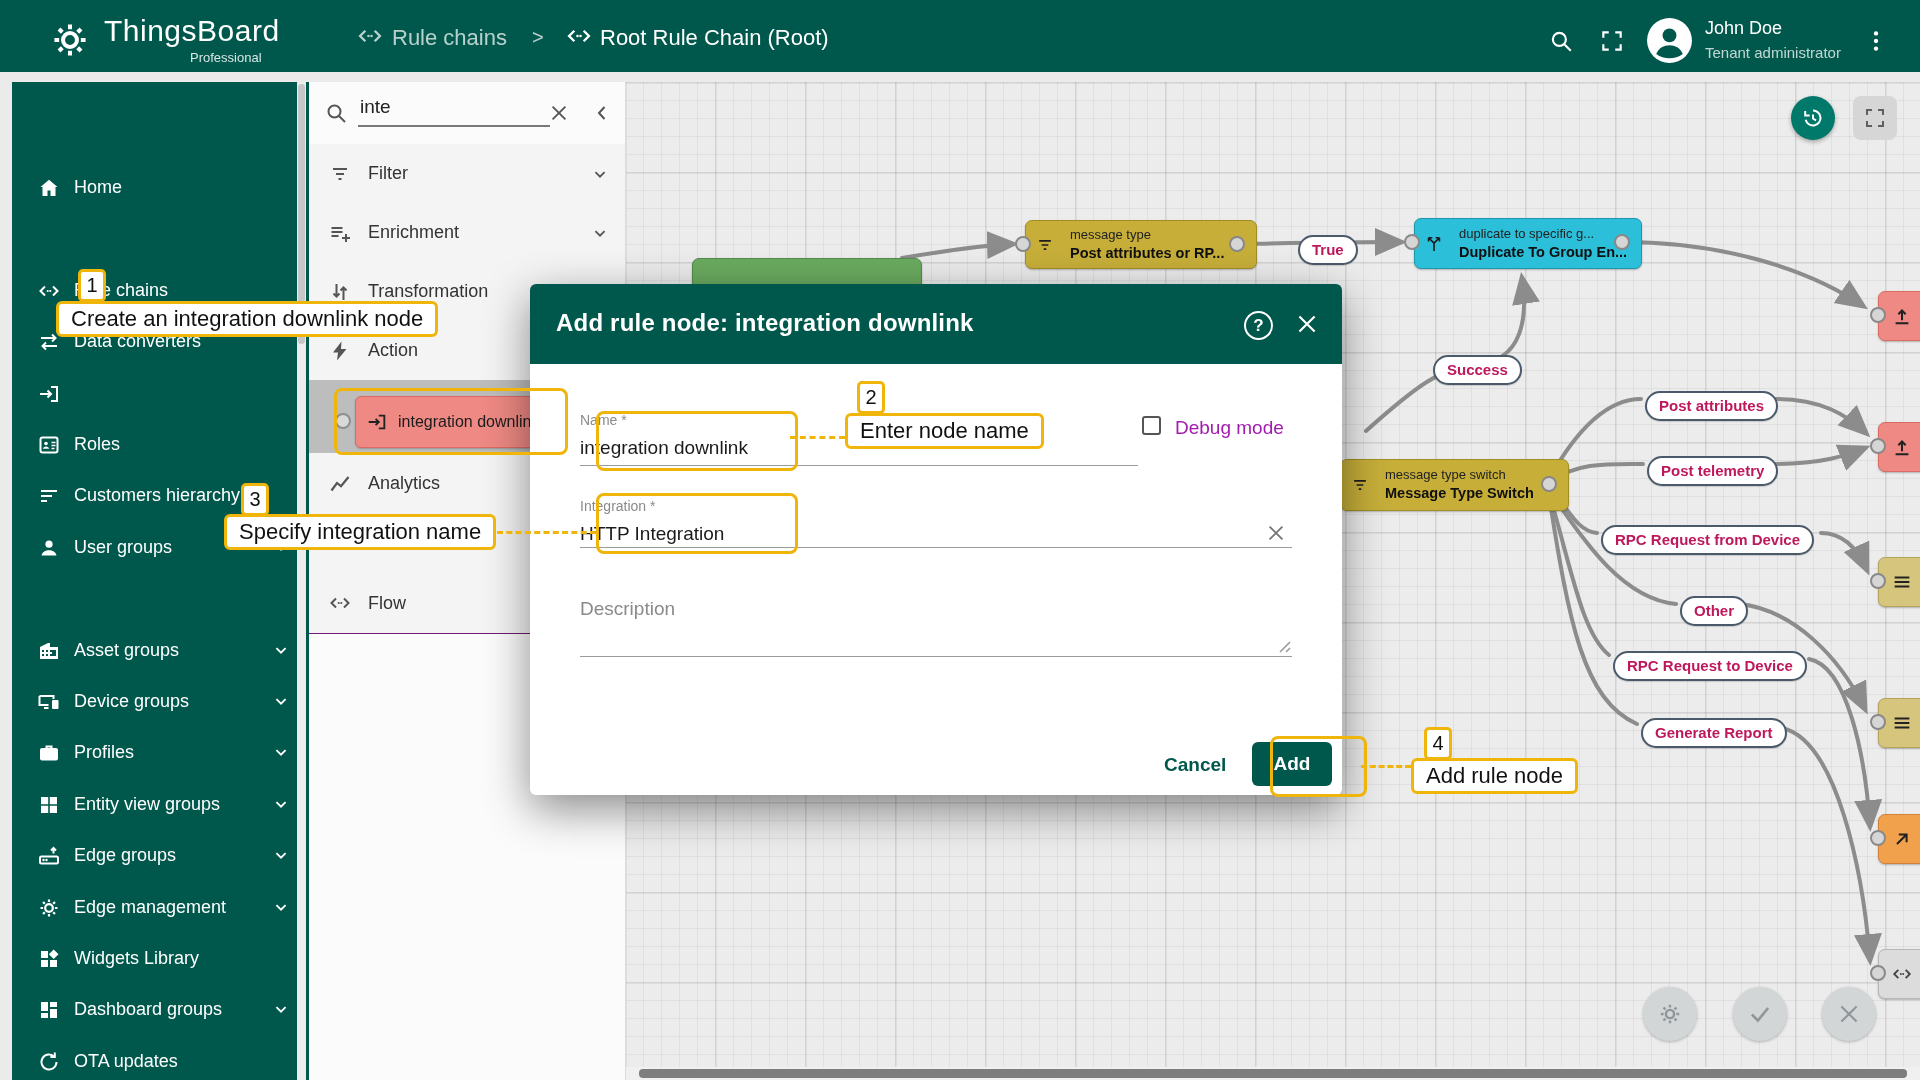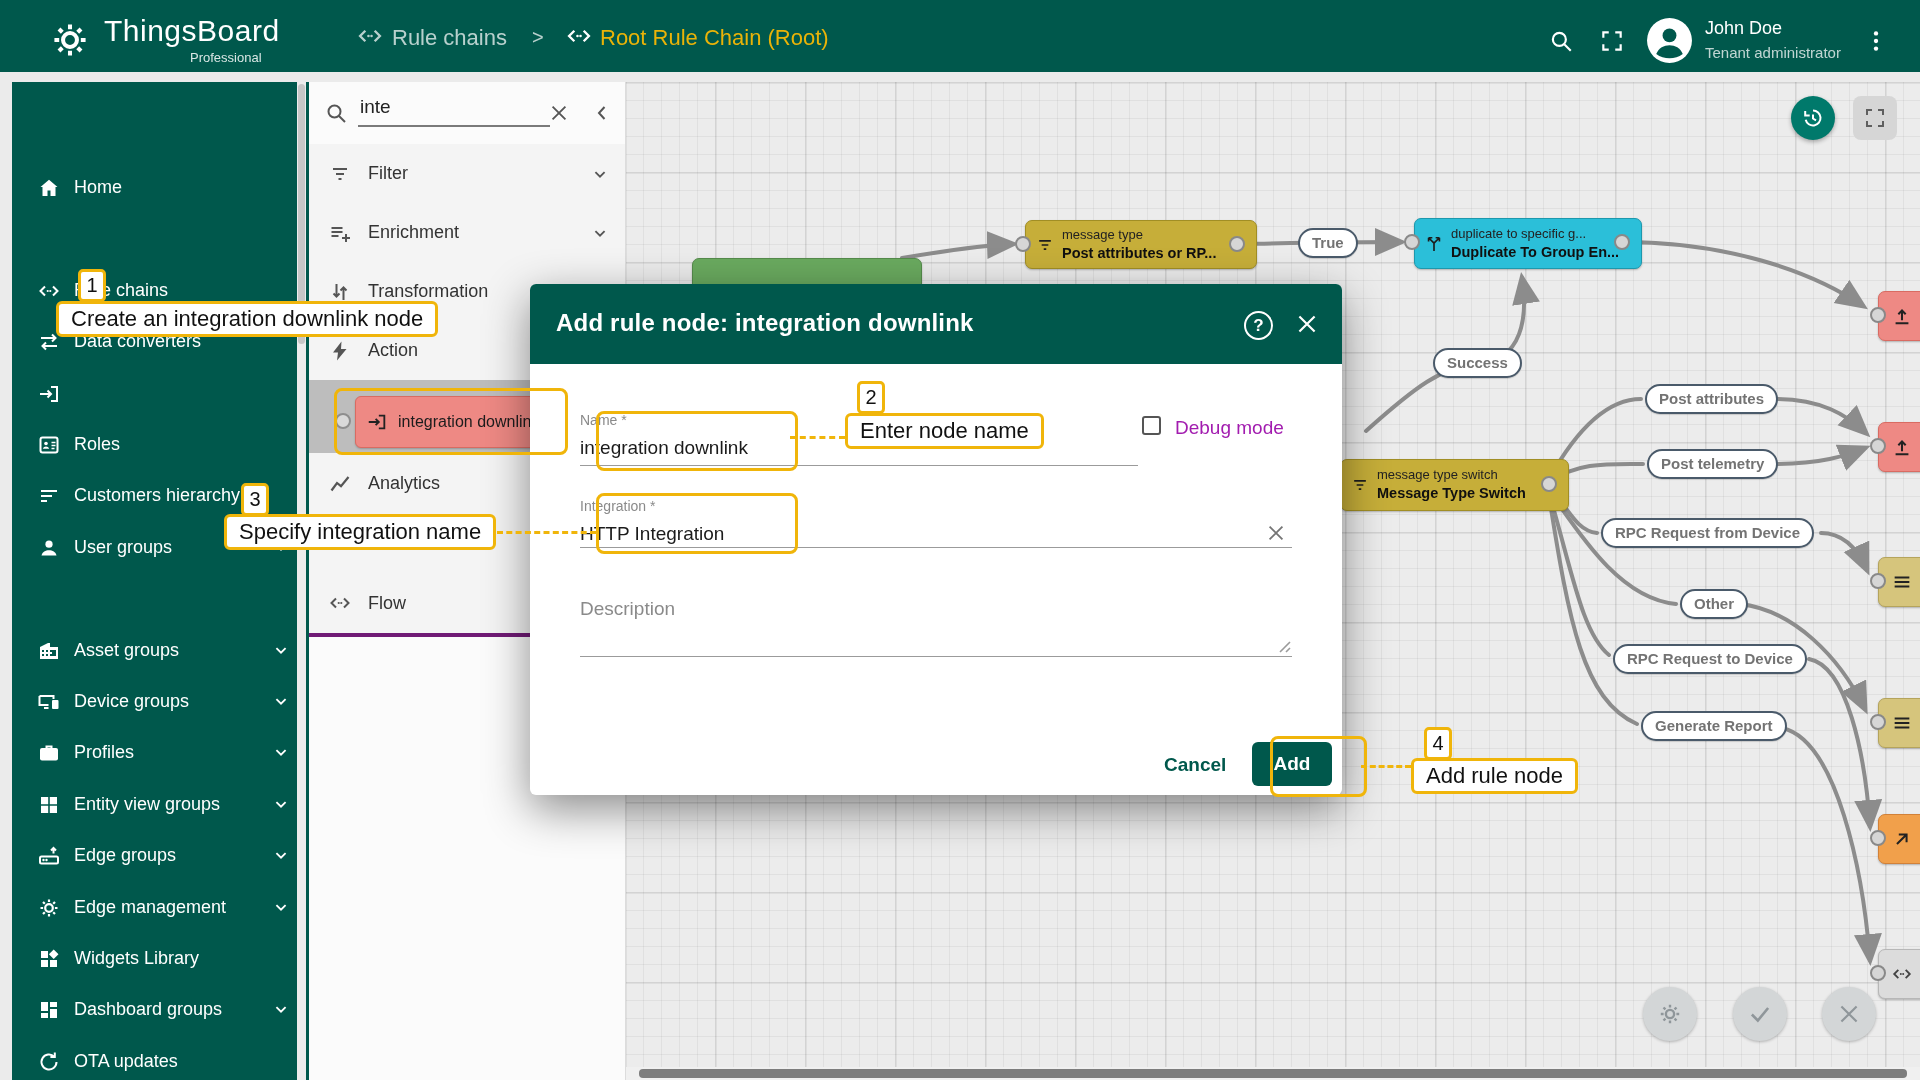--- a/index.html
+++ b/index.html
@@ -9,69 +9,69 @@
   .ic{display:block;}
   
   .header{position:absolute;left:0;top:0;width:1920px;height:72px;background:#00584C;color:#fff;z-index:40;}
   .logo-gear{position:absolute;left:48px;top:18px;color:#fff;}
   .logo-title{position:absolute;left:104px;top:14px;font-size:30px;letter-spacing:.5px;}
   .logo-sub{position:absolute;left:190px;top:50px;font-size:13px;opacity:.85;}
   .crumb-ic1{position:absolute;left:356px;top:22px;color:rgba(255,255,255,.72);}
   .crumb-root{position:absolute;left:392px;top:25px;font-size:22px;color:rgba(255,255,255,.72);cursor:pointer;}
   .crumb-sep{position:absolute;left:532px;top:26px;font-size:20px;color:rgba(255,255,255,.72);}
   .crumb-ic2{position:absolute;left:565px;top:22px;color:#fff;}
-  .crumb-cur{position:absolute;left:600px;top:25px;font-size:22px;color:#eab308;}
+  .crumb-cur{position:absolute;left:600px;top:25px;font-size:22px;color:#ffffff;}
   .h-ic{position:absolute;top:28px;color:#fff;cursor:pointer;}
   .avatar{position:absolute;left:1645px;top:16px;color:#fff;cursor:pointer;}
   .u-name{position:absolute;left:1705px;top:18px;font-size:18px;}
   .u-role{position:absolute;left:1705px;top:44px;font-size:15px;color:rgba(255,255,255,.75);}
   
   .sidebar{position:absolute;left:12px;top:82px;width:297px;height:998px;background:#00584C;z-index:30;}
   .sb-item{position:absolute;left:0;width:297px;height:51px;display:flex;align-items:center;color:#fff;cursor:pointer;}
   .sb-item .ic{margin-left:25px;flex:0 0 auto;color:#fff;}
   .sb-label{margin-left:13px;font-size:18px;white-space:nowrap;}
   .sb-chev{position:absolute;right:17px;top:14px;color:rgba(255,255,255,.95);}
   .badge-new{margin-left:10px;background:#FAF6A0;color:#2e2e2e;font-size:12px;font-weight:bold;padding:2px 8px;border-radius:9px;}
   .sb-scroll{position:absolute;left:297px;top:82px;width:9px;height:998px;background:#ececec;z-index:30;}
   .sb-thumb{position:absolute;left:1px;top:2px;width:7px;height:260px;background:#c6c6c6;border-radius:4px;}
   
   .panel{position:absolute;left:306px;top:82px;width:319px;height:998px;background:#fbfbfb;border-right:1px solid #dcdcdc;z-index:20;}
   .p-search{position:absolute;left:0;top:0;width:319px;height:62px;background:#fbfbfb;}
   .p-search .s-ic{position:absolute;left:18px;top:19px;color:#555;}
   .search-input{position:absolute;left:52px;top:14px;width:190px;border:none;outline:none;background:transparent;font-size:19px;color:#222;border-bottom:2px solid #7a7a7a;padding:0 0 7px 2px;font-family:inherit;}
   .p-search .x-ic{position:absolute;left:242px;top:20px;color:#555;cursor:pointer;}
   .p-search .c-ic{position:absolute;left:284px;top:19px;color:#555;cursor:pointer;}
-  .p-row{position:absolute;left:0;width:319px;background:#f4f4f4;border-bottom:4px solid #701a75;display:flex;align-items:center;color:#333;cursor:pointer;text-align:right;}
+  .p-row{position:absolute;left:0;width:319px;background:#f4f4f4;border-bottom:1px solid #701a75;display:flex;align-items:center;color:#333;cursor:pointer;text-align:right;}
   .p-row .ic{margin-left:22px;color:#555;flex:0 0 auto;}
   .p-label{margin-left:16px;font-size:18px;}
   .p-chev{position:absolute;right:14px;color:#777;}
   .p-result-row{position:absolute;left:0;top:298px;width:319px;height:73px;background:#bdbdbd;border-bottom:1px solid #b0b0b0;}
   .p-node{position:absolute;left:49px;top:16px;width:198px;height:50px;background:#EE8984;border:1px solid #d96b62;border-radius:6px;display:flex;align-items:center;cursor:grab;box-shadow:0 1px 2px rgba(0,0,0,.2);}
   .p-node .ic{margin-left:10px;color:#222;}
   .p-node-label{margin-left:10px;font-size:16px;color:#1c1c1c;white-space:nowrap;}
   .p-dot{position:absolute;left:29px;top:33px;width:12px;height:12px;border-radius:50%;background:#d9d9d9;border:2px solid #8e8e8e;}
   
   .canvas{position:absolute;left:625px;top:82px;width:1295px;height:998px;overflow:hidden;z-index:1;cursor:grab;
     background-color:#ececec;
     background-image:
       linear-gradient(rgba(0,0,0,.05) 1px,transparent 1px),
       linear-gradient(90deg,rgba(0,0,0,.05) 1px,transparent 1px),
       linear-gradient(rgba(0,0,0,.06) 2px,transparent 2px),
       linear-gradient(90deg,rgba(0,0,0,.06) 2px,transparent 2px);
     background-size:18px 18px,18px 18px,90px 90px,90px 90px;}
-  .cnode{position:absolute;display:flex;align-items:center;gap:7px;padding:0 9px;border-radius:7px;box-shadow:0 1px 2px rgba(0,0,0,.25);cursor:pointer;}
+  .cnode{position:absolute;display:flex;align-items:center;gap:15px;padding:0 9px;border-radius:7px;box-shadow:0 1px 2px rgba(0,0,0,.25);cursor:pointer;}
   .cnode .ic{flex:0 0 auto;color:#1c1c1c;}
   .tcol{display:flex;flex-direction:column;line-height:1.3;white-space:nowrap;overflow:hidden;}
   .t1{font-size:13px;color:#222;}
   .t2{font-size:14.5px;font-weight:bold;color:#101010;}
   .node-yellow{background:#C6AE39;border:1px solid #a18e24;}
   .node-cyan{background:#2BBFD9;border:1px solid #1d98ad;}
   .node-green{background:#6AAA5F;border:1px solid #558c4c;border-radius:7px 7px 0 0;}
   .edge-node{position:absolute;width:66px;height:48px;border-radius:7px;display:flex;align-items:center;padding-left:12px;box-shadow:0 1px 2px rgba(0,0,0,.25);cursor:pointer;}
-  .pill{position:absolute;background:#fff;border:2px solid #4A5A6A;border-radius:16px;height:26px;line-height:26px;padding:0 12px;font-size:15px;font-weight:bold;color:#737373;white-space:nowrap;box-shadow:0 1px 1px rgba(0,0,0,.15);cursor:pointer;}
+  .pill{position:absolute;background:#fff;border:2px solid #4A5A6A;border-radius:16px;height:26px;line-height:26px;padding:0 12px;font-size:15px;font-weight:bold;color:#be185d;white-space:nowrap;box-shadow:0 1px 1px rgba(0,0,0,.15);cursor:pointer;margin-top:7px;}
   .edot{position:absolute;width:12px;height:12px;border-radius:50%;background:#d6d6d6;border:2px solid #898989;}
   .cv-hist{position:absolute;left:1166px;top:14px;width:44px;height:44px;border-radius:50%;background:#00796B;color:#fff;display:flex;align-items:center;justify-content:center;box-shadow:0 2px 4px rgba(0,0,0,.3);cursor:pointer;}
   .cv-fs{position:absolute;left:1228px;top:14px;width:44px;height:44px;border-radius:8px;background:#d6d6d6;color:#5f5f5f;display:flex;align-items:center;justify-content:center;cursor:pointer;}
   .fab{position:absolute;width:54px;height:54px;border-radius:50%;background:#d3d6d7;color:#8F969A;display:flex;align-items:center;justify-content:center;box-shadow:0 1px 3px rgba(0,0,0,.25);cursor:pointer;}
   .hscroll-track{position:absolute;left:0;top:985px;width:1295px;height:13px;background:#f0f0f0;}
   .hscroll-thumb{position:absolute;left:14px;top:987px;width:1268px;height:9px;background:#7d7d7d;border-radius:4px;cursor:pointer;}
   
   .modal{position:absolute;left:530px;top:284px;width:812px;height:511px;background:#fff;border-radius:6px;box-shadow:0 14px 45px rgba(0,0,0,.45);z-index:50;}
   .modal-h{position:absolute;left:0;top:0;width:812px;height:80px;background:#00584C;border-radius:6px 6px 0 0;color:#fff;}
   .modal-title{position:absolute;left:26px;top:25px;font-size:24px;font-weight:bold;letter-spacing:.2px;}

